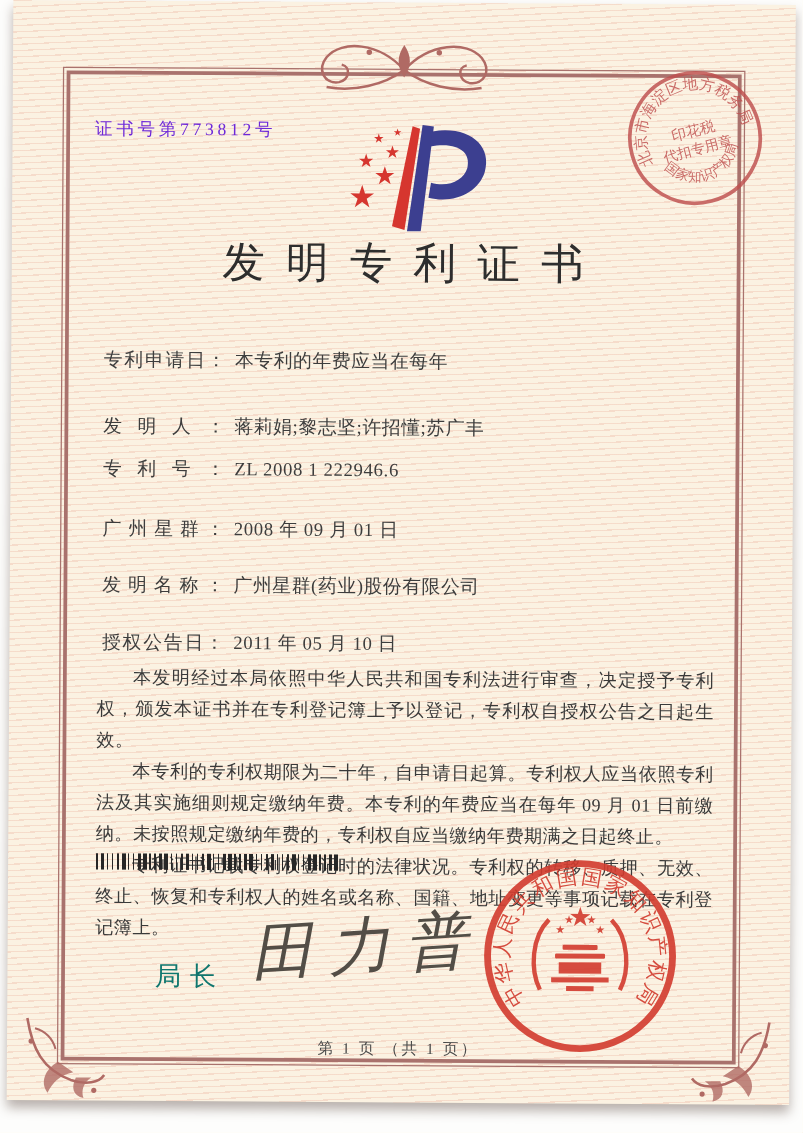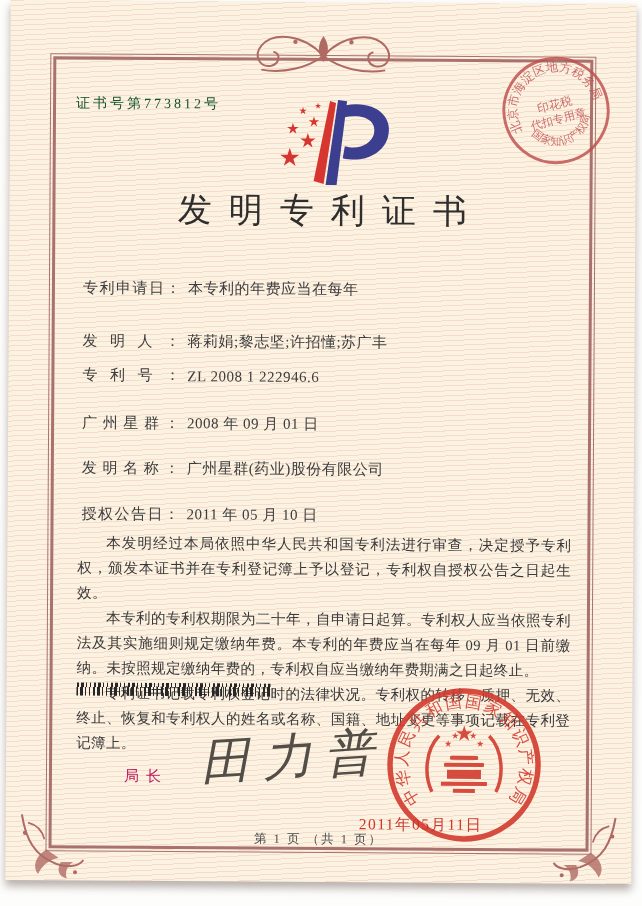--- a/index.html
+++ b/index.html
@@ -17,21 +17,21 @@
 
   .frame { position:absolute; left:40px; top:53px; width:546px; height:798px;
     border:1px solid #a9726d; }
   .frame-inner { position:absolute; inset:2px; border:3px solid #a9726d; }
 
   .ornament-top { position:absolute; left:223px; top:24px; width:180px; height:58px; }
   .flourish { position:absolute; width:72px; height:72px; }
   .flourish.bl { left:10px; top:808px; }
   .flourish.br { left:544px; top:808px; transform:scaleX(-1); }
 
-  .cert-no { position:absolute; left:66px; top:94px; font-size:14px; color:#14532d;
+  .cert-no { position:absolute; left:66px; top:94px; font-size:14px; color:#6d28d9;
     letter-spacing:3px; white-space:nowrap; }
 
   .tax-stamp { position:absolute; left:487px; top:48px; width:118px; height:118px;
     transform:rotate(-15deg); opacity:.82; }
 
   .logo { position:absolute; left:262px; top:94px; width:130px; height:92px; }
 
   .doc-title { position:absolute; left:0; top:186px; width:626px; text-align:center;
     font-size:34px; letter-spacing:17px; text-indent:17px; color:#2e2e2e; font-weight:500;
     white-space:nowrap; }
@@ -46,22 +46,22 @@
   .body-text p { text-indent:2em; text-align:justify; font-size:14.5px;
     line-height:25px; color:#3a3a3a; letter-spacing:.4px; }
 
   .barcode { position:absolute; left:70px; top:682px; width:194px; height:13px;
     background-image:repeating-linear-gradient(90deg,
       #262626 0 2px, rgba(0,0,0,0) 2px 4px,
       #262626 4px 7px, rgba(0,0,0,0) 7px 9px,
       #262626 9px 10px, rgba(0,0,0,0) 10px 13px,
       #262626 13px 14px, rgba(0,0,0,0) 14px 17px); }
 
-  .sig-title { position:absolute; left:118px; top:766px; font-size:15px;
-    letter-spacing:7px; color:#be185d; }
+  .sig-title { position:absolute; left:118px; top:766px; font-size:21px;
+    letter-spacing:7px; color:#0f766e; }
   .sig-name { position:absolute; left:194px; top:722px; font-size:50px;
     color:#45413a; font-family:"DejaVu Sans",sans-serif; font-style:italic;
     letter-spacing:12px; transform:rotate(-4deg); opacity:.92; white-space:nowrap; }
 
   .big-seal { position:absolute; left:377px; top:681px; width:162px; height:162px;
     opacity:.9; }
   .seal-date { position:absolute; left:353px; top:812px; font-size:15.5px;
     color:#cb2f24; letter-spacing:1.5px; white-space:nowrap; opacity:.95; }
 
   .footer { position:absolute; left:0; top:829px; width:626px; text-align:center;
@@ -192,18 +192,17 @@
         <use href="#star5" xlink:href="#star5" transform="translate(97,60) scale(3.6)"></use>
         <rect x="67" y="72" width="28" height="4" rx="1"></rect>
         <rect x="61" y="79" width="40" height="4" rx="1"></rect>
         <rect x="64" y="86" width="34" height="9"></rect>
         <rect x="58" y="98" width="46" height="4"></rect>
         <rect x="70" y="105" width="22" height="4"></rect>
         <path d="M49 108 C 41 92, 42 66, 56 52" stroke="#d23b2e" stroke-width="3.5" fill="none"></path>
         <path d="M113 108 C 121 92, 120 66, 106 52" stroke="#d23b2e" stroke-width="3.5" fill="none"></path>
       </g>
     </svg>
-    <div class="seal-date">2011年05月11日</div>
 
     <div class="footer">第 1 页 （共 1 页）</div>
 
   </div>
 </div>
 
 </body></html>

